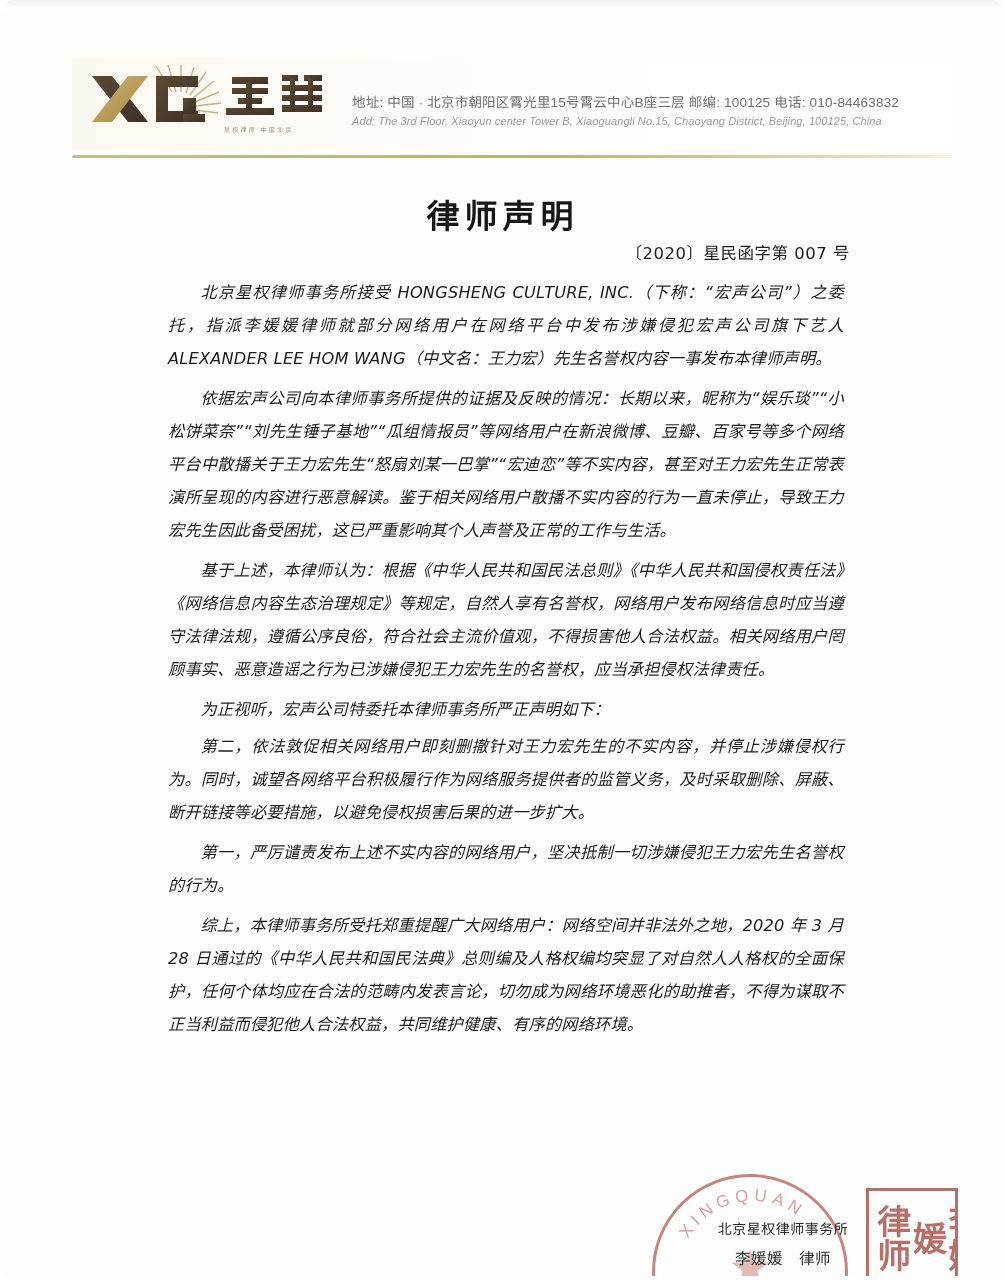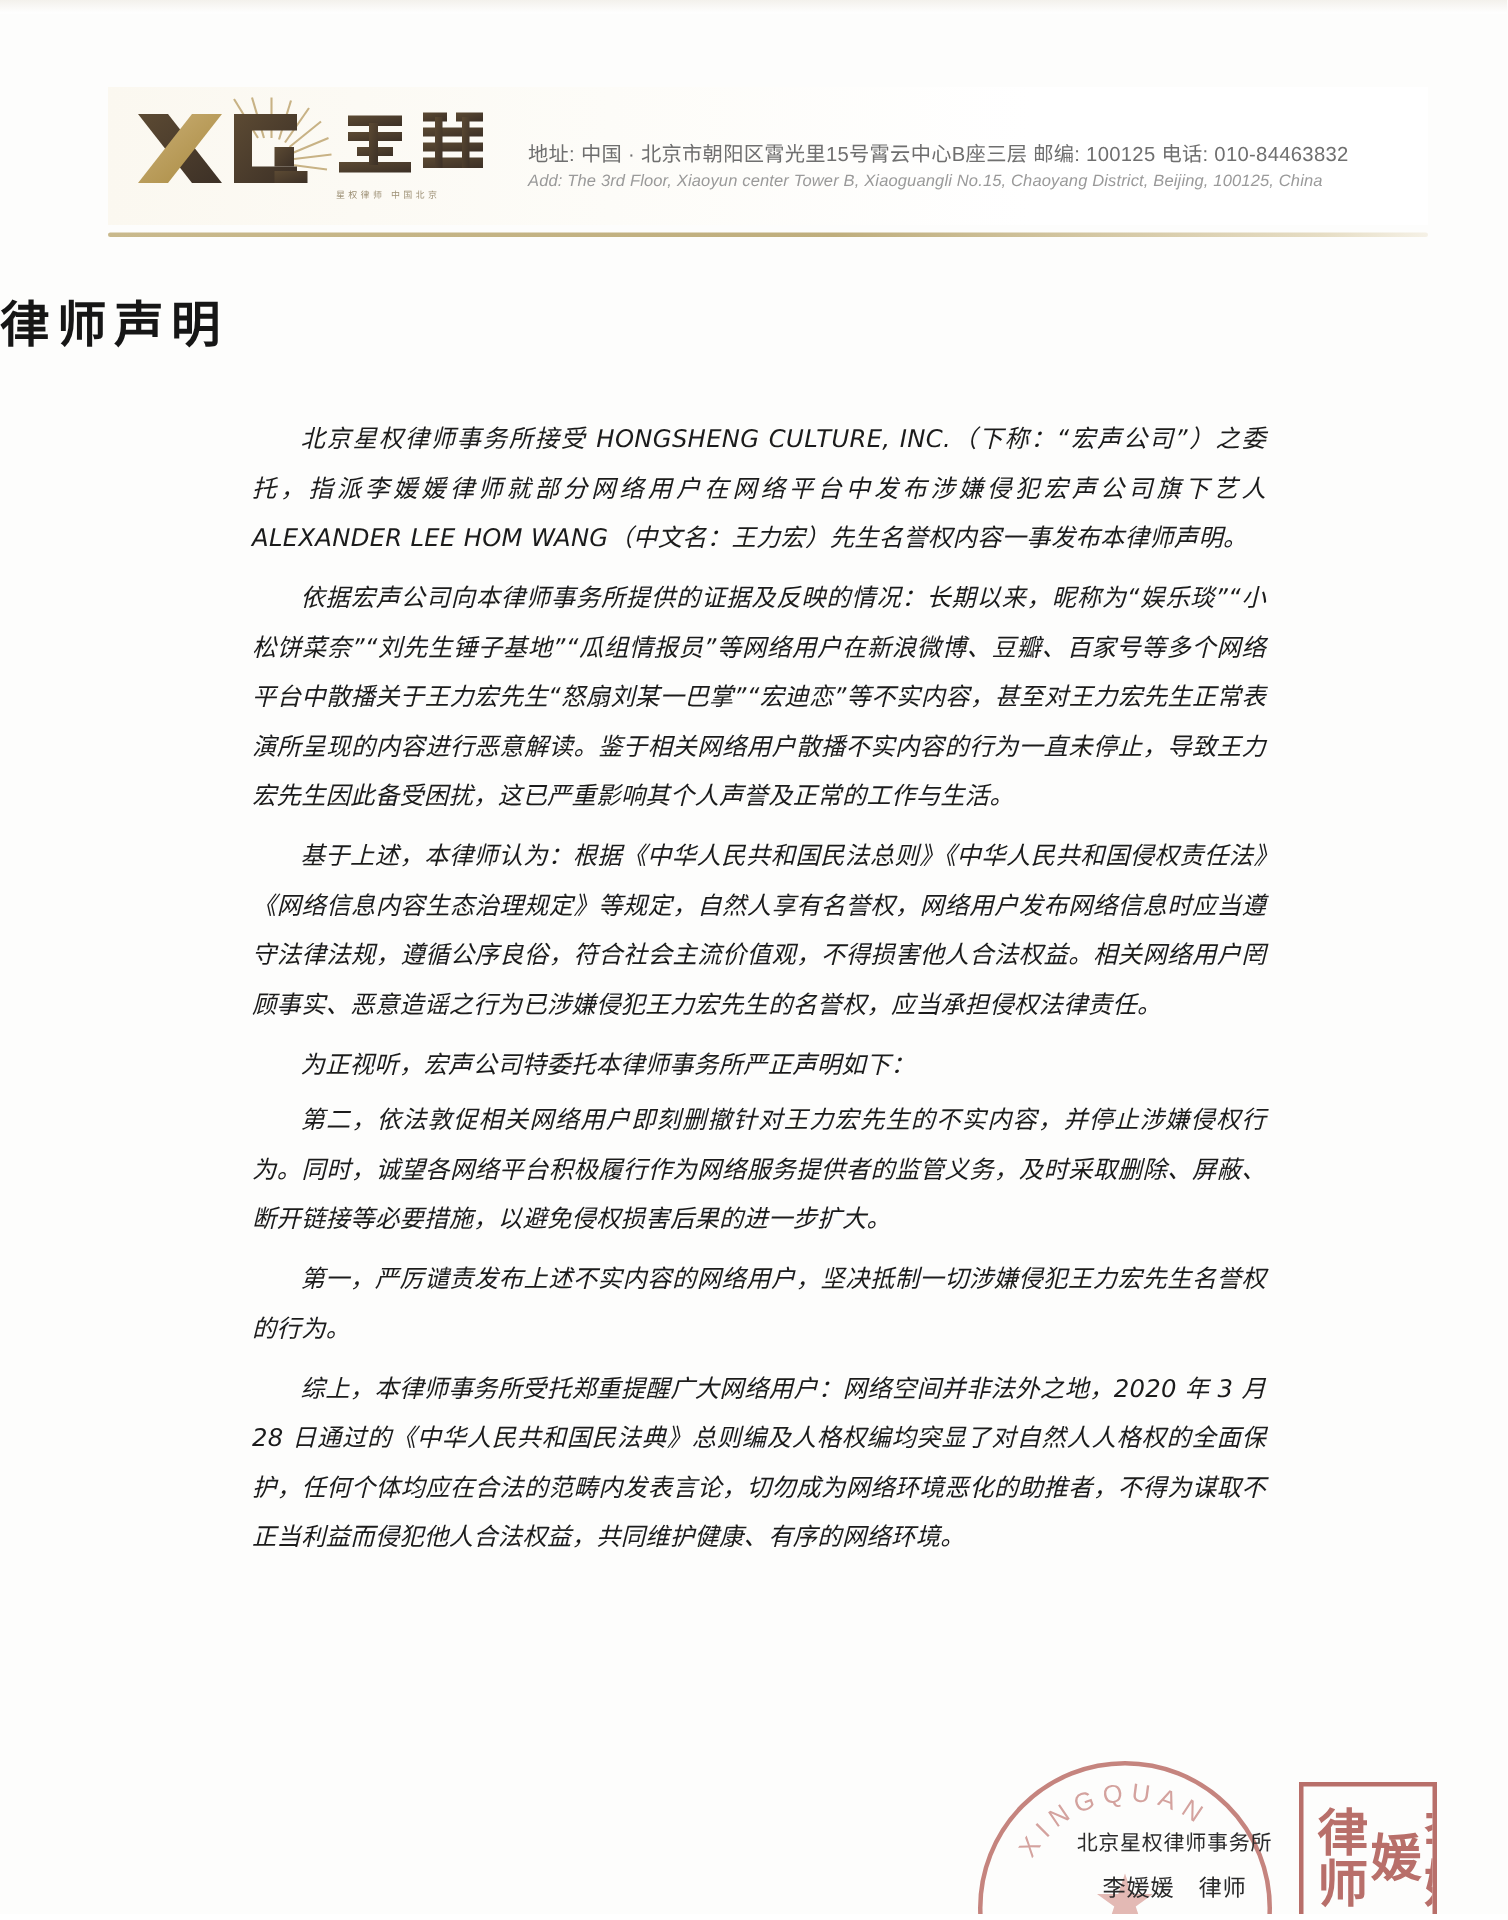--- a/index.html
+++ b/index.html
@@ -16,20 +16,21 @@
     overflow: hidden;
     position: relative;
   }
 
   .page {
     position: relative;
     width: 1005px;
     height: 1280px;
     background: #fdfdfc;
     overflow: hidden;
+    border-radius: 15px;
   }
 
   
   .scan-top-edge {
     position: absolute;
     top: 0; left: 0; right: 0;
     height: 9px;
     background: linear-gradient(#f3f1ec, #ffffff);
   }
 
@@ -101,20 +102,21 @@
     background: linear-gradient(90deg,#c9b98c 0%, #bfae7d 55%, #e6ddc4 92%, #f5f1e6 100%);
     border-radius: 2px;
   }
 
   
   .doc-title {
     position: absolute;
     top: 190px;
     left: 0;
     width: 1005px;
+    text-align: center;
     font-size: 33px;
     font-weight: bold;
     letter-spacing: 5px;
     color: #161616;
     font-family: "DejaVu Sans", "Liberation Sans", sans-serif;
   }
 
   .doc-number {
     position: absolute;
     top: 240px;
@@ -317,20 +319,21 @@
 
     <div class="addr-block">
       <div class="addr-cn">地址: 中国 · 北京市朝阳区霄光里15号霄云中心B座三层  邮编: 100125  电话: 010-84463832</div>
       <div class="addr-en">Add: The 3rd Floor, Xiaoyun center Tower B, Xiaoguangli No.15, Chaoyang District, Beijing, 100125, China</div>
     </div>
   </div>
 
   <div class="rule"></div>
 
   <div class="doc-title">律师声明</div>
+  <div class="doc-number">〔2020〕星民函字第 007 号</div>
 
   <div class="body-area">
     <p class="para">北京星权律师事务所接受 HONGSHENG CULTURE, INC.（下称：“宏声公司”）之委托，指派李媛媛律师就部分网络用户在网络平台中发布涉嫌侵犯宏声公司旗下艺人 ALEXANDER LEE HOM WANG（中文名：王力宏）先生名誉权内容一事发布本律师声明。</p>
     <p class="para">依据宏声公司向本律师事务所提供的证据及反映的情况：长期以来，昵称为“娱乐琰”“小松饼菜奈”“刘先生锤子基地”“瓜组情报员”等网络用户在新浪微博、豆瓣、百家号等多个网络平台中散播关于王力宏先生“怒扇刘某一巴掌”“宏迪恋”等不实内容，甚至对王力宏先生正常表演所呈现的内容进行恶意解读。鉴于相关网络用户散播不实内容的行为一直未停止，导致王力宏先生因此备受困扰，这已严重影响其个人声誉及正常的工作与生活。</p>
     <p class="para">基于上述，本律师认为：根据《中华人民共和国民法总则》《中华人民共和国侵权责任法》《网络信息内容生态治理规定》等规定，自然人享有名誉权，网络用户发布网络信息时应当遵守法律法规，遵循公序良俗，符合社会主流价值观，不得损害他人合法权益。相关网络用户罔顾事实、恶意造谣之行为已涉嫌侵犯王力宏先生的名誉权，应当承担侵权法律责任。</p>
     <p class="para tight">为正视听，宏声公司特委托本律师事务所严正声明如下：</p>
     <p class="para">第二，依法敦促相关网络用户即刻删撤针对王力宏先生的不实内容，并停止涉嫌侵权行为。同时，诚望各网络平台积极履行作为网络服务提供者的监管义务，及时采取删除、屏蔽、断开链接等必要措施，以避免侵权损害后果的进一步扩大。</p>
     <p class="para">第一，严厉谴责发布上述不实内容的网络用户，坚决抵制一切涉嫌侵犯王力宏先生名誉权的行为。</p>
     <p class="para">综上，本律师事务所受托郑重提醒广大网络用户：网络空间并非法外之地，2020 年 3 月 28 日通过的《中华人民共和国民法典》总则编及人格权编均突显了对自然人人格权的全面保护，任何个体均应在合法的范畴内发表言论，切勿成为网络环境恶化的助推者，不得为谋取不正当利益而侵犯他人合法权益，共同维护健康、有序的网络环境。</p>
   </div>

